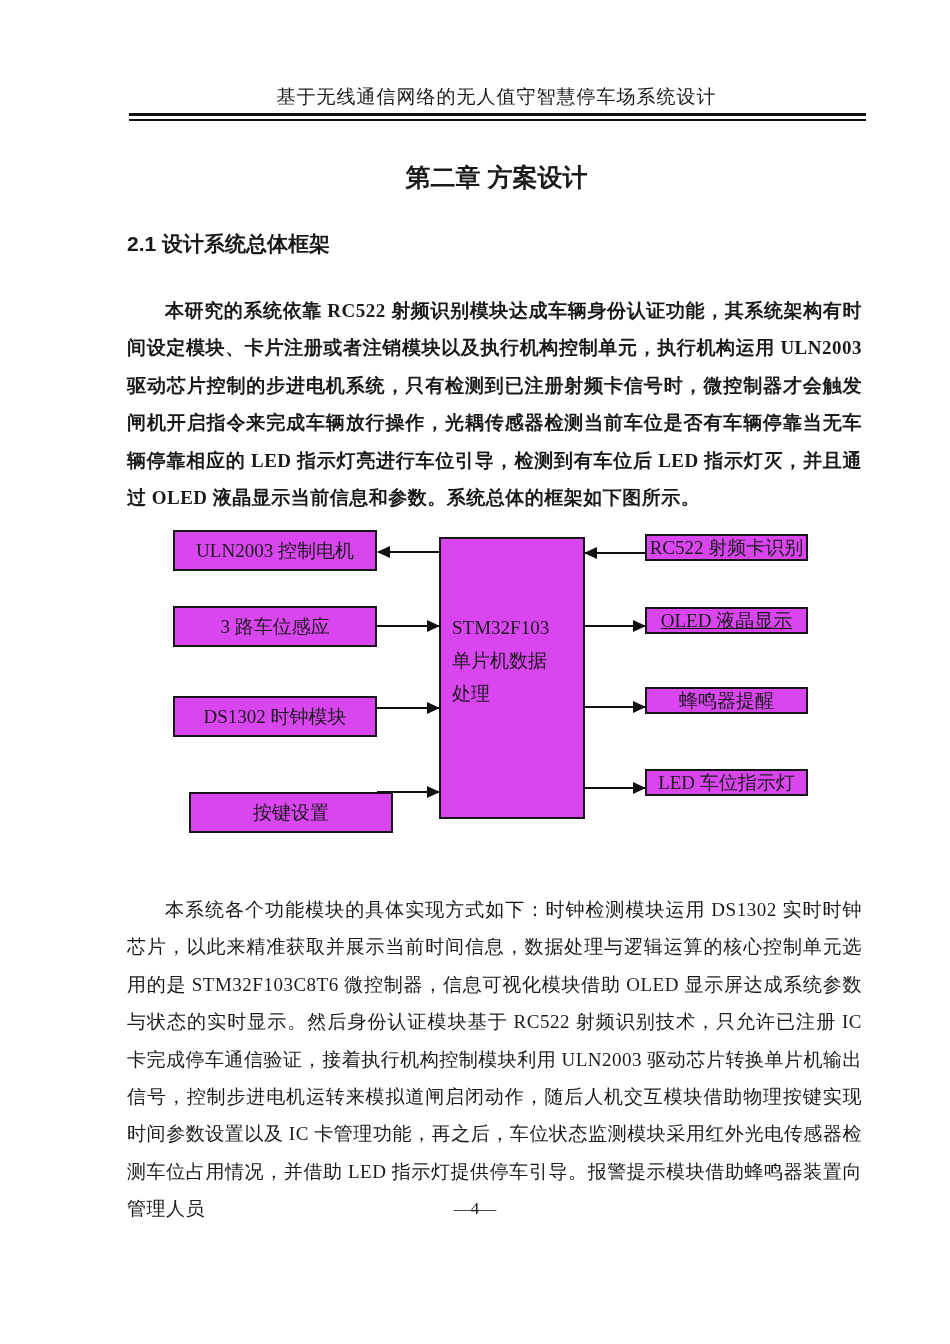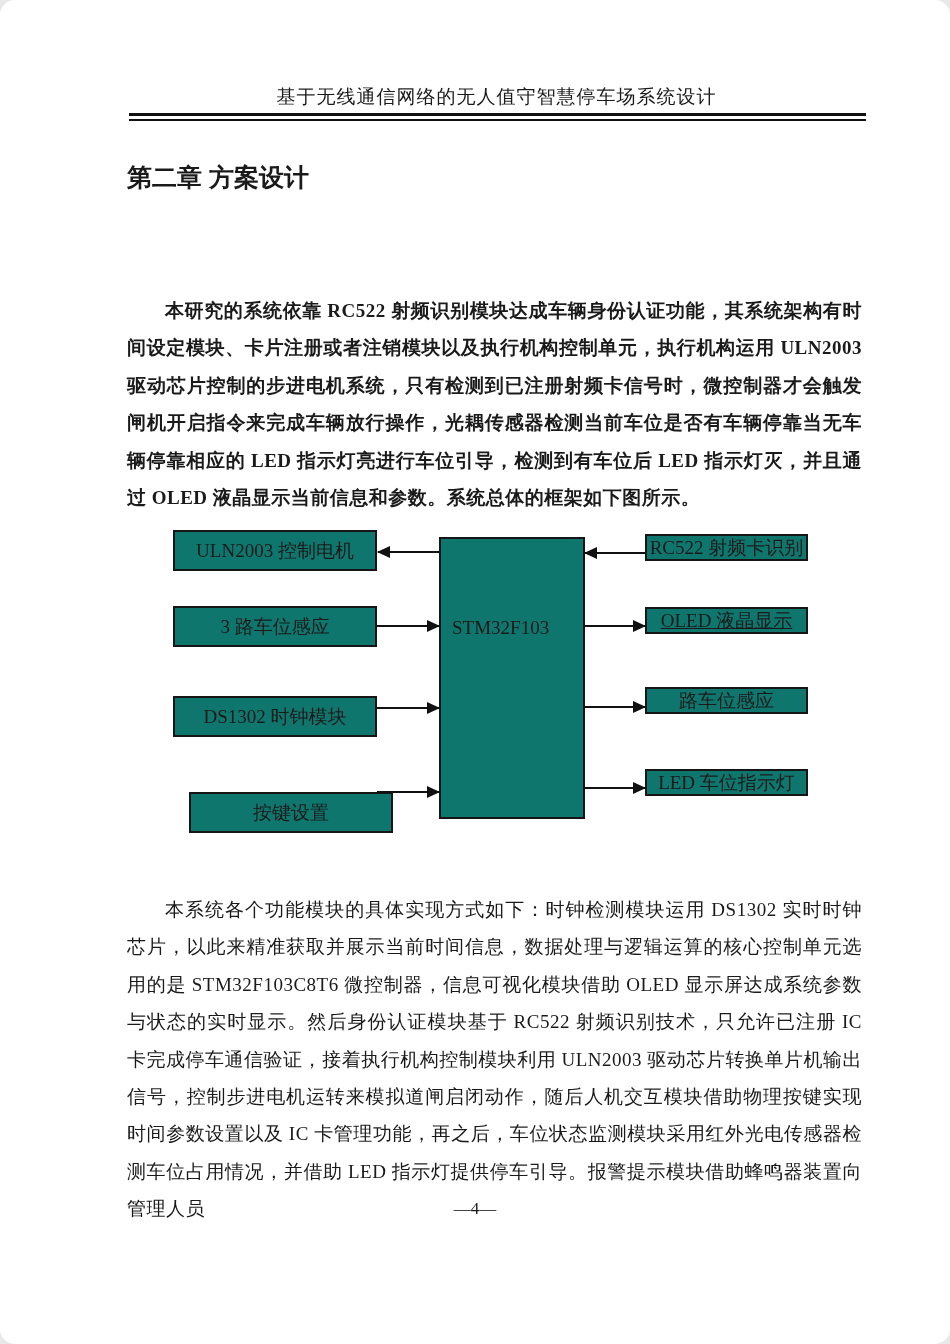--- a/index.html
+++ b/index.html
@@ -5,41 +5,40 @@
   html, body { margin: 0; padding: 0; background: #e8e8e8; }
   .page {
     position: relative;
     width: 950px;
     height: 1344px;
     margin: 0 auto;
     background: #ffffff;
     color: #1a1a1a;
     font-family: "Liberation Serif", "DejaVu Serif", serif;
     overflow: hidden;
-    border-radius: 15px;
   }
   .abs { position: absolute; }
 
   
   .header-title {
     left: 127px; top: 84px; width: 739px;
     text-align: center;
     font-size: 19px;
     letter-spacing: 1px;
   }
   .header-rule {
     left: 129px; top: 113px; width: 737px; height: 3px;
     border-top: 3px solid #111;
     border-bottom: 2px solid #111;
   }
 
   
   .chapter-title {
     left: 127px; top: 161px; width: 739px;
-    text-align: left;
+    text-align: center;
     font-family: "Liberation Sans", "DejaVu Sans", sans-serif;
     font-weight: bold;
     font-size: 25px;
   }
   .section-heading {
     left: 127px; top: 230px; width: 739px;
     font-family: "Liberation Sans", "DejaVu Sans", sans-serif;
     font-weight: bold;
     font-size: 21px;
   }
@@ -67,21 +66,21 @@
   .page-number {
     left: 0; top: 1199px; width: 950px;
     text-align: center;
     font-size: 17px;
   }
 
   
   .dbox {
     position: absolute;
     border: 2px solid #161616;
-    background: #0f766e;
+    background: #d946ef;
     box-sizing: border-box;
     display: flex;
     align-items: center;
     justify-content: center;
     font-size: 19px;
     text-align: center;
   }
   .lbox { left: 173px; width: 204px; height: 41px; }
   .l0 { top: 530px; } .l1 { top: 606px; } .l2 { top: 688px; margin-top: 8px; } .l3 { top: 792px; margin-left: 16px; }
   .rbox { left: 645px; width: 163px; height: 27px; }
@@ -130,50 +129,52 @@
 </style>
 </head>
 <body>
 
 <div class="page">
 
   <div class="abs header-title">基于无线通信网络的无人值守智慧停车场系统设计</div>
   <div class="abs header-rule"></div>
 
   <h1 class="abs chapter-title" style="margin:0">第二章 方案设计</h1>
+  <h2 class="abs section-heading" style="margin:0">2.1 设计系统总体框架</h2>
 
   <p class="abs body-par par1" style="margin:0">本研究的系统依靠 RC522 射频识别模块达成车辆身份认证功能，其系统架构有时间设定模块、卡片注册或者注销模块以及执行机构控制单元，执行机构运用 ULN2003 驱动芯片控制的步进电机系统，只有检测到已注册射频卡信号时，微控制器才会触发闸机开启指令来完成车辆放行操作，光耦传感器检测当前车位是否有车辆停靠当无车辆停靠相应的 LED 指示灯亮进行车位引导，检测到有车位后 LED 指示灯灭，并且通过 OLED 液晶显示当前信息和参数。系统总体的框架如下图所示。</p>
 
   <div>
 
     <div class="dbox lbox l0">
       <span>ULN2003 控制电机</span>
     </div>
     <div class="dbox lbox l1">
       <span>3 路车位感应</span>
     </div>
     <div class="dbox lbox l2">
       <span>DS1302 时钟模块</span>
     </div>
     <div class="dbox lbox l3">
       <span>按键设置</span>
     </div>
 
     <div class="dbox cbox">
       <span>STM32F103</span>
+      <span>单片机数据处理</span>
     </div>
 
     <div class="dbox rbox r0">
       <span>RC522 射频卡识别</span>
     </div>
     <div class="dbox rbox r1">
       <span>OLED 液晶显示</span>
     </div>
     <div class="dbox rbox r2">
-      <span>路车位感应</span>
+      <span>蜂鸣器提醒</span>
     </div>
     <div class="dbox rbox r3">
       <span>LED 车位指示灯</span>
     </div>
 
     <div class="arrow arrow-left al0"></div>
     <div class="arrow arrow-right al1"></div>
     <div class="arrow arrow-right al2"></div>
     <div class="arrow arrow-right al3"></div>
     <div class="arrow arrow-left ar0"></div>

